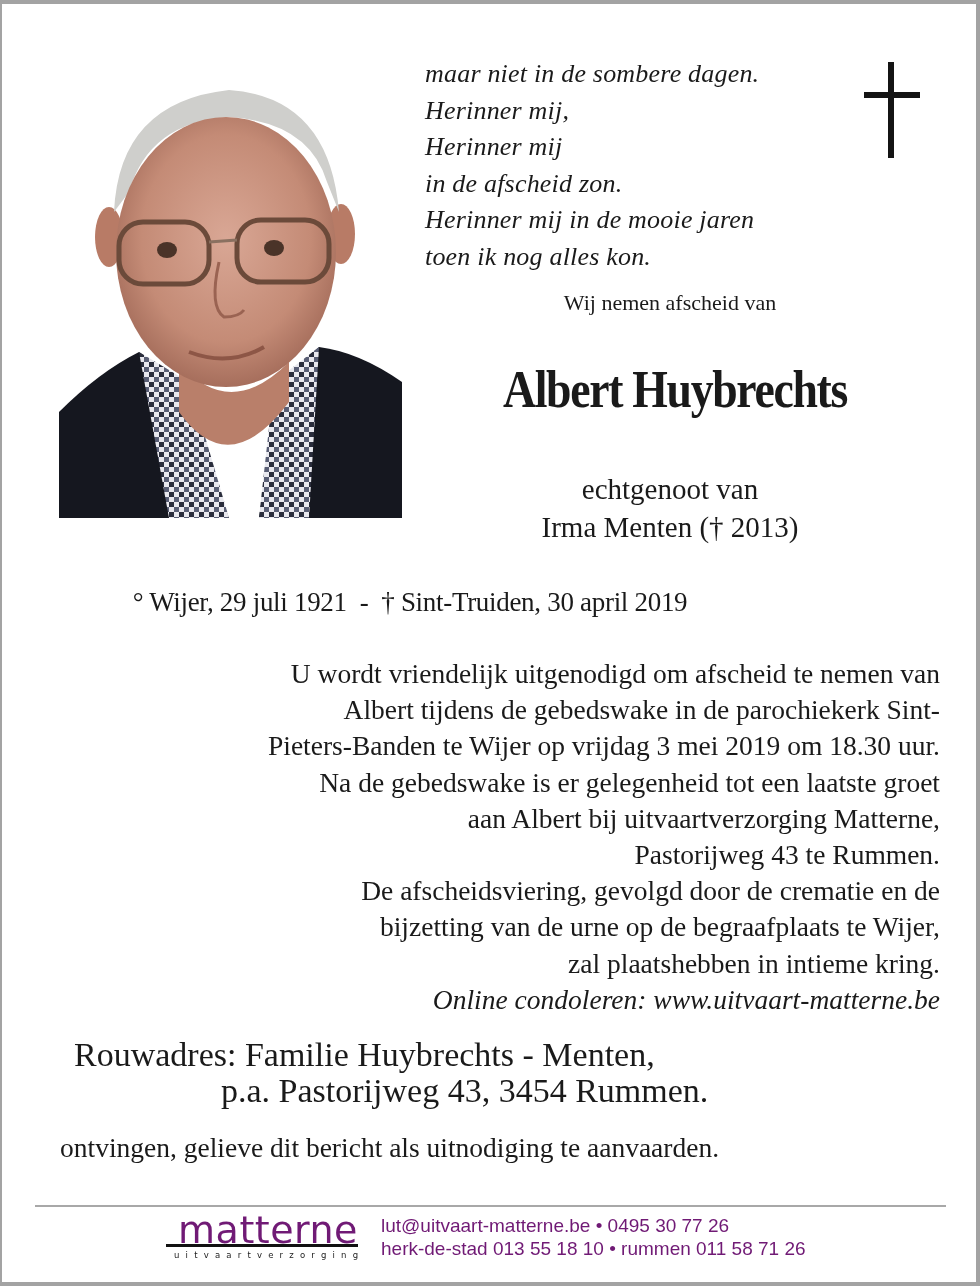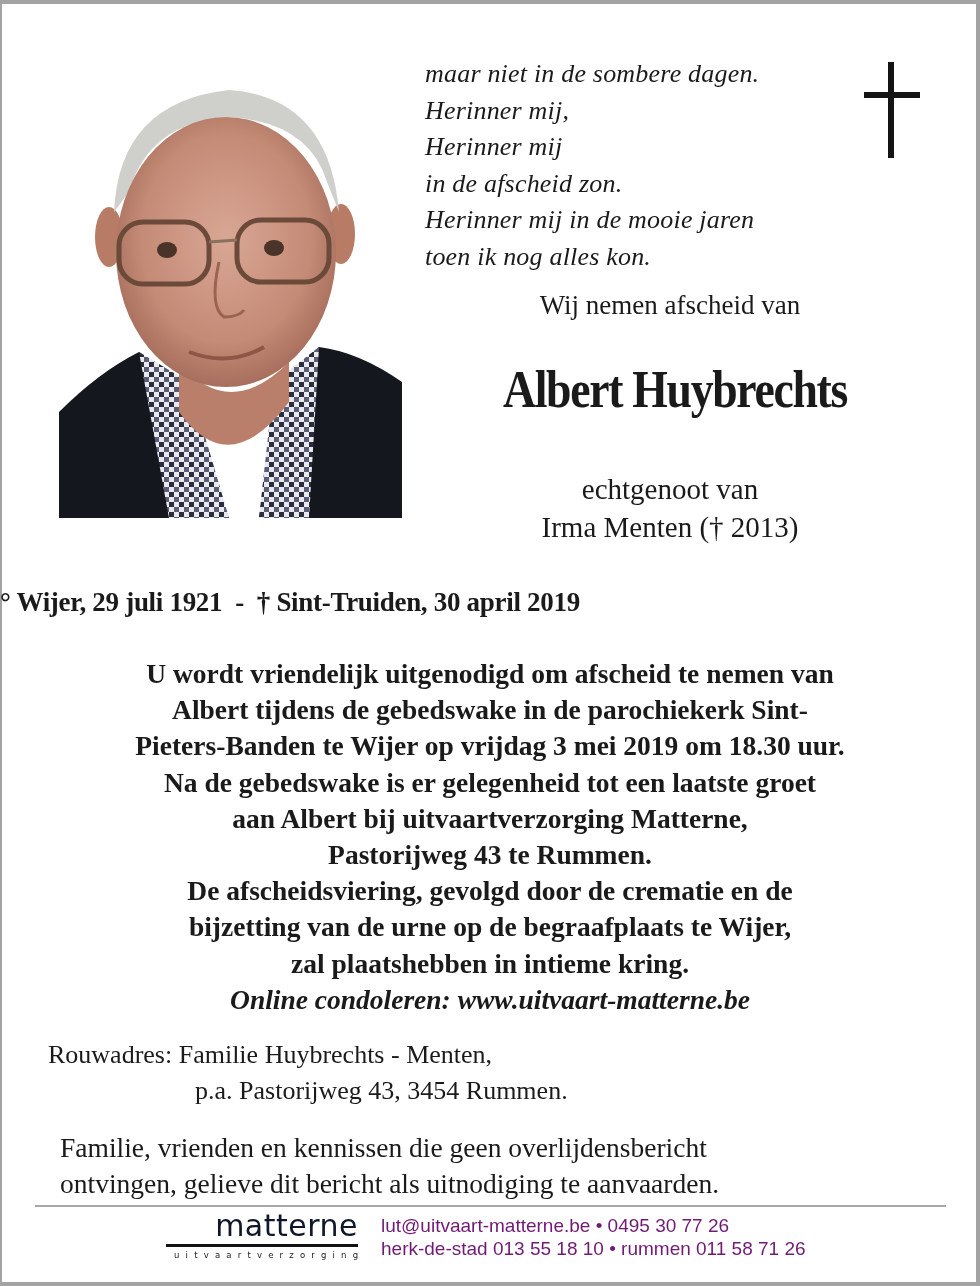--- a/index.html
+++ b/index.html
@@ -5,33 +5,33 @@
   html, body { margin:0; padding:0; }
   body { width:980px; height:1286px; background:#a3a3a3; position:relative; overflow:hidden; }
   .card { position:absolute; left:2px; top:4px; width:974px; height:1278px; background:#ffffff; }
   .serif { font-family:"Liberation Serif","DejaVu Serif",serif; color:#1a1a1a; }
   .photo { position:absolute; left:59px; top:82px; width:343px; height:436px; background:#fff; overflow:hidden; }
   .poem { position:absolute; left:425px; top:56px; font-style:italic; font-size:26px; line-height:36.5px; letter-spacing:0.2px; }
   .poem div { white-space:nowrap; }
   .cross { position:absolute; left:864px; top:62px; width:56px; height:96px; }
   .cross .v { position:absolute; left:24px; top:0; width:6px; height:96px; background:#141414; }
   .cross .h { position:absolute; left:0; top:30px; width:56px; height:6px; background:#141414; }
-  .intro { position:absolute; left:440px; top:290px; width:460px; text-align:center; font-size:27px; }
+  .intro { position:absolute; left:440px; top:290px; width:460px; text-align:center; font-size:22px; }
   .name { position:absolute; left:440px; top:360px; width:470px; text-align:center; font-size:52px; font-weight:bold; letter-spacing:-1.5px; transform:scaleX(0.88); transform-origin:center; }
   .spouse { position:absolute; left:440px; top:470px; width:460px; text-align:center; font-size:29px; line-height:38px; }
-  .dates { position:absolute; left:0; top:587px; width:820px; font-size:27px; letter-spacing:-0.3px; white-space:pre;font-weight:bold; }
-  .body { position:absolute; left:40px; top:656px; width:900px; text-align:center; font-size:27.5px; line-height:36.2px;font-weight:bold; }
+  .dates { position:absolute; left:0; top:587px; width:820px; text-align:center; font-size:27px; letter-spacing:-0.3px; white-space:pre; }
+  .body { position:absolute; left:40px; top:656px; width:900px; text-align:right; font-size:27.5px; line-height:36.2px; }
   .body div { white-space:nowrap; }
   .body .it { font-style:italic; }
-  .addr { position:absolute; left:48px; top:1037px; font-size:26px; line-height:36px; white-space:nowrap; }
+  .addr { position:absolute; left:74px; top:1037px; font-size:34px; line-height:36px; white-space:nowrap; }
   .addr .l2 { padding-left:147px;text-align:center; }
   .closing { position:absolute; left:60px; top:1130px; font-size:27.5px; line-height:36px; white-space:nowrap; }
   .sep { position:absolute; left:35px; top:1205px; width:911px; height:2px; background:#a8a8a8; }
   .logo { position:absolute; left:166px; top:1208px; width:194px; height:52px; }
-  .logo .word { position:absolute; right:2px; top:0; font-family:"DejaVu Sans","Liberation Sans",sans-serif; font-size:30px; color:#0f172a; letter-spacing:0.5px; }
+  .logo .word { position:absolute; right:2px; top:0; font-family:"DejaVu Sans","Liberation Sans",sans-serif; font-size:38px; color:#701a75; letter-spacing:0.5px; }
   .logo .bar { position:absolute; left:0; top:36px; width:192px; height:3px; background:#111; }
   .logo .tag { position:absolute; left:0; top:42px; font-family:"DejaVu Sans","Liberation Sans",sans-serif; font-size:8.5px; letter-spacing:6.2px; color:#222; white-space:nowrap;margin-left:8px; }
   .contact { position:absolute; left:381px; top:1214px; font-family:"Liberation Sans","DejaVu Sans",sans-serif; font-size:19px; line-height:23px; color:#701a75; white-space:nowrap; }
 </style>
 </head>
 <body>
 
 <div class="card"></div>
 
 <div class="photo">
@@ -112,21 +112,20 @@
   <div>zal plaatshebben in intieme kring.</div>
   <div class="it">Online condoleren: www.uitvaart-matterne.be</div>
 </div>
 
 <div class="addr serif">
   <div>Rouwadres: Familie Huybrechts - Menten,</div>
   <div class="l2">p.a. Pastorijweg 43, 3454 Rummen.</div>
 </div>
 
 <div class="closing serif">
-  <div>Familie, vrienden en kennissen die geen overlijdensbericht</div>
   <div>ontvingen, gelieve dit bericht als uitnodiging te aanvaarden.</div>
 </div>
 
 <div class="sep"></div>
 
 <div class="logo">
   <div class="word">matterne</div>
   <div class="bar"></div>
   <div class="tag">uitvaartverzorging</div>
 </div>

